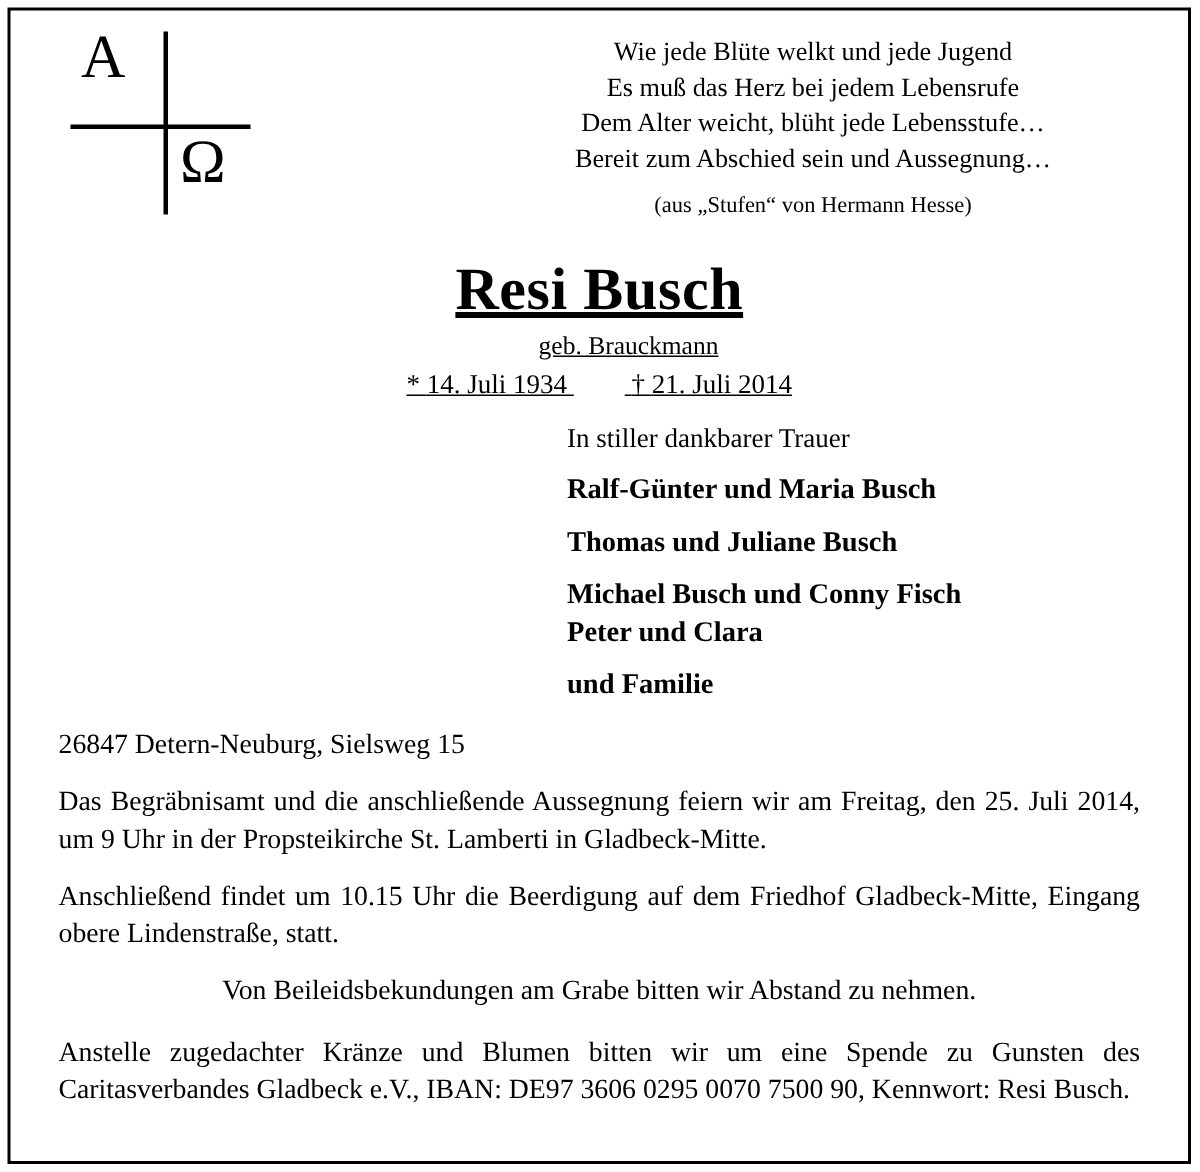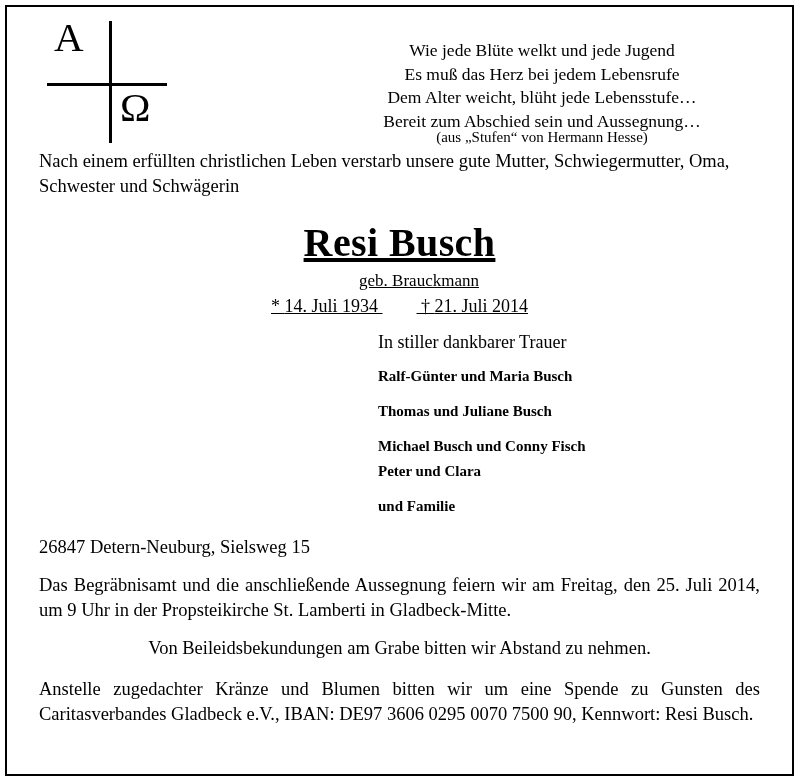--- a/index.html
+++ b/index.html
@@ -77,21 +77,21 @@
     left: 78px;
     top: 72px;
     font-size: 41px;
     line-height: 1;
     font-family: "Liberation Serif", "DejaVu Serif", serif;
   }
 
   .poem {
     position: absolute;
     left: 300px;
-    top: 32px;
+    top: 16px;
     width: 470px;
     text-align: center;
     font-size: 17.5px;
     line-height: 23.5px;
   }
   .poem-line { white-space: nowrap; }
 
   .poem-source {
     position: absolute;
     left: 300px;
@@ -141,21 +141,21 @@
     padding-left: 371px;
   }
   .mourners-heading {
     font-size: 18px;
     line-height: 24px;
   }
   .mourner-group {
     margin-top: 10px;
   }
   .mourner-line {
-    font-size: 15px;
+    font-size: 19px;
     font-weight: bold;
     line-height: 25px;
     white-space: nowrap;
   }
 
   
   .address {
     margin: 16px 32px 0 32px;
     font-size: 18.5px;
     line-height: 25px;
@@ -188,21 +188,20 @@
       <div class="poem">
         <div class="poem-line">Wie jede Blüte welkt und jede Jugend</div>
         <div class="poem-line">Es muß das Herz bei jedem Lebensrufe</div>
         <div class="poem-line">Dem Alter weicht, blüht jede Lebensstufe…</div>
         <div class="poem-line">Bereit zum Abschied sein und Aussegnung…</div>
       </div>
 
       <div class="poem-source">(aus „Stufen“ von Hermann Hesse)</div>
     </div>
 
-    <div class="intro">Nach einem erfüllten christlichen Leben verstarb unsere gute Mutter, Schwiegermutter, Oma, Schwester und Schwägerin</div>
 
     <div class="name-block">
       <div class="deceased-name">Resi Busch</div>
       <div class="maiden-name">geb. Brauckmann</div>
       <div class="dates">
         <span>*</span>
         <span>14. Juli 1934</span>
         <span class="date-gap"></span>
         <span>†</span>
         <span>21. Juli 2014</span>
@@ -226,17 +225,18 @@
       </div>
 
       <div class="mourner-group">
         <div class="mourner-line">und Familie</div>
       </div>
     </div>
 
     <div class="address">26847 Detern-Neuburg, Sielsweg 15</div>
 
     <div class="para">Das Begräbnisamt und die anschließende Aussegnung feiern wir am Freitag, den 25. Juli 2014, um 9 Uhr in der Propsteikirche St. Lamberti in Gladbeck-Mitte.</div>
+    <div class="para">Anschließend findet um 10.15 Uhr die Beerdigung auf dem Friedhof Gladbeck-Mitte, Eingang obere Lindenstraße, statt.</div>
     <div class="para para-nofill">Von Beileidsbekundungen am Grabe bitten wir Abstand zu nehmen.</div>
     <div class="para last">Anstelle zugedachter Kränze und Blumen bitten wir um eine Spende zu Gunsten des Caritasverbandes Gladbeck e.V., IBAN: DE97 3606 0295 0070 7500 90, Kennwort: Resi Busch.</div>
 
   </div>
 </div>
 
 </body></html>

